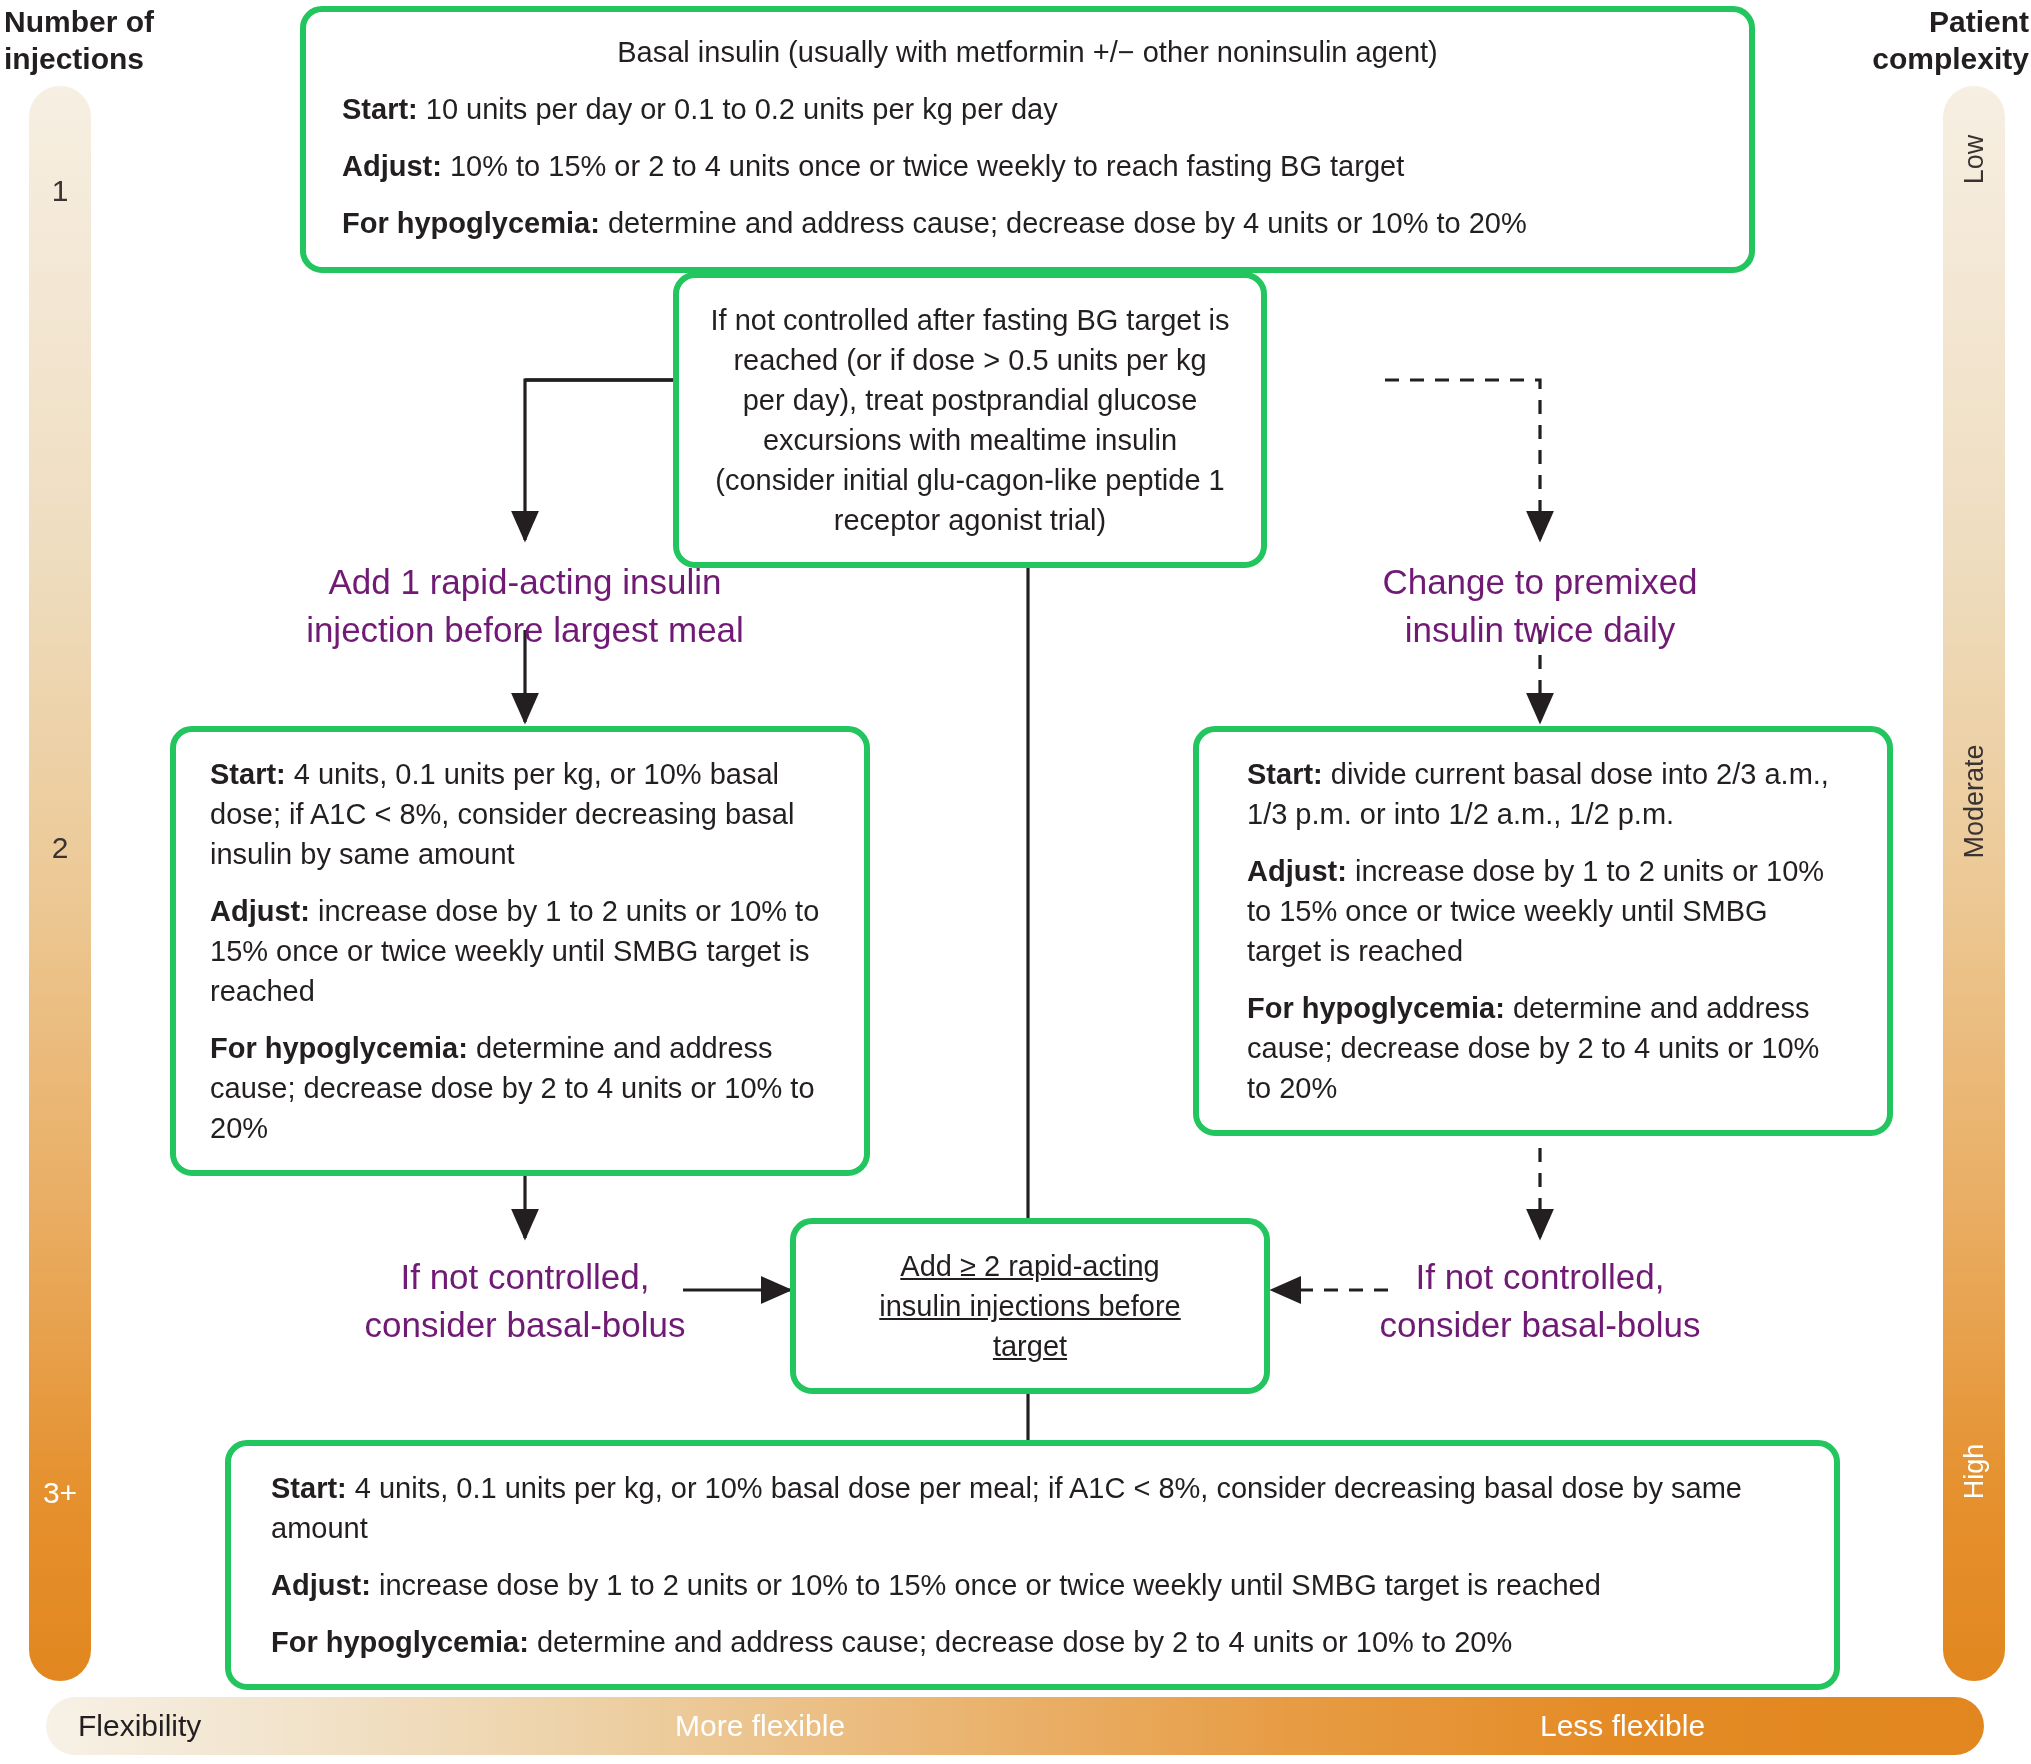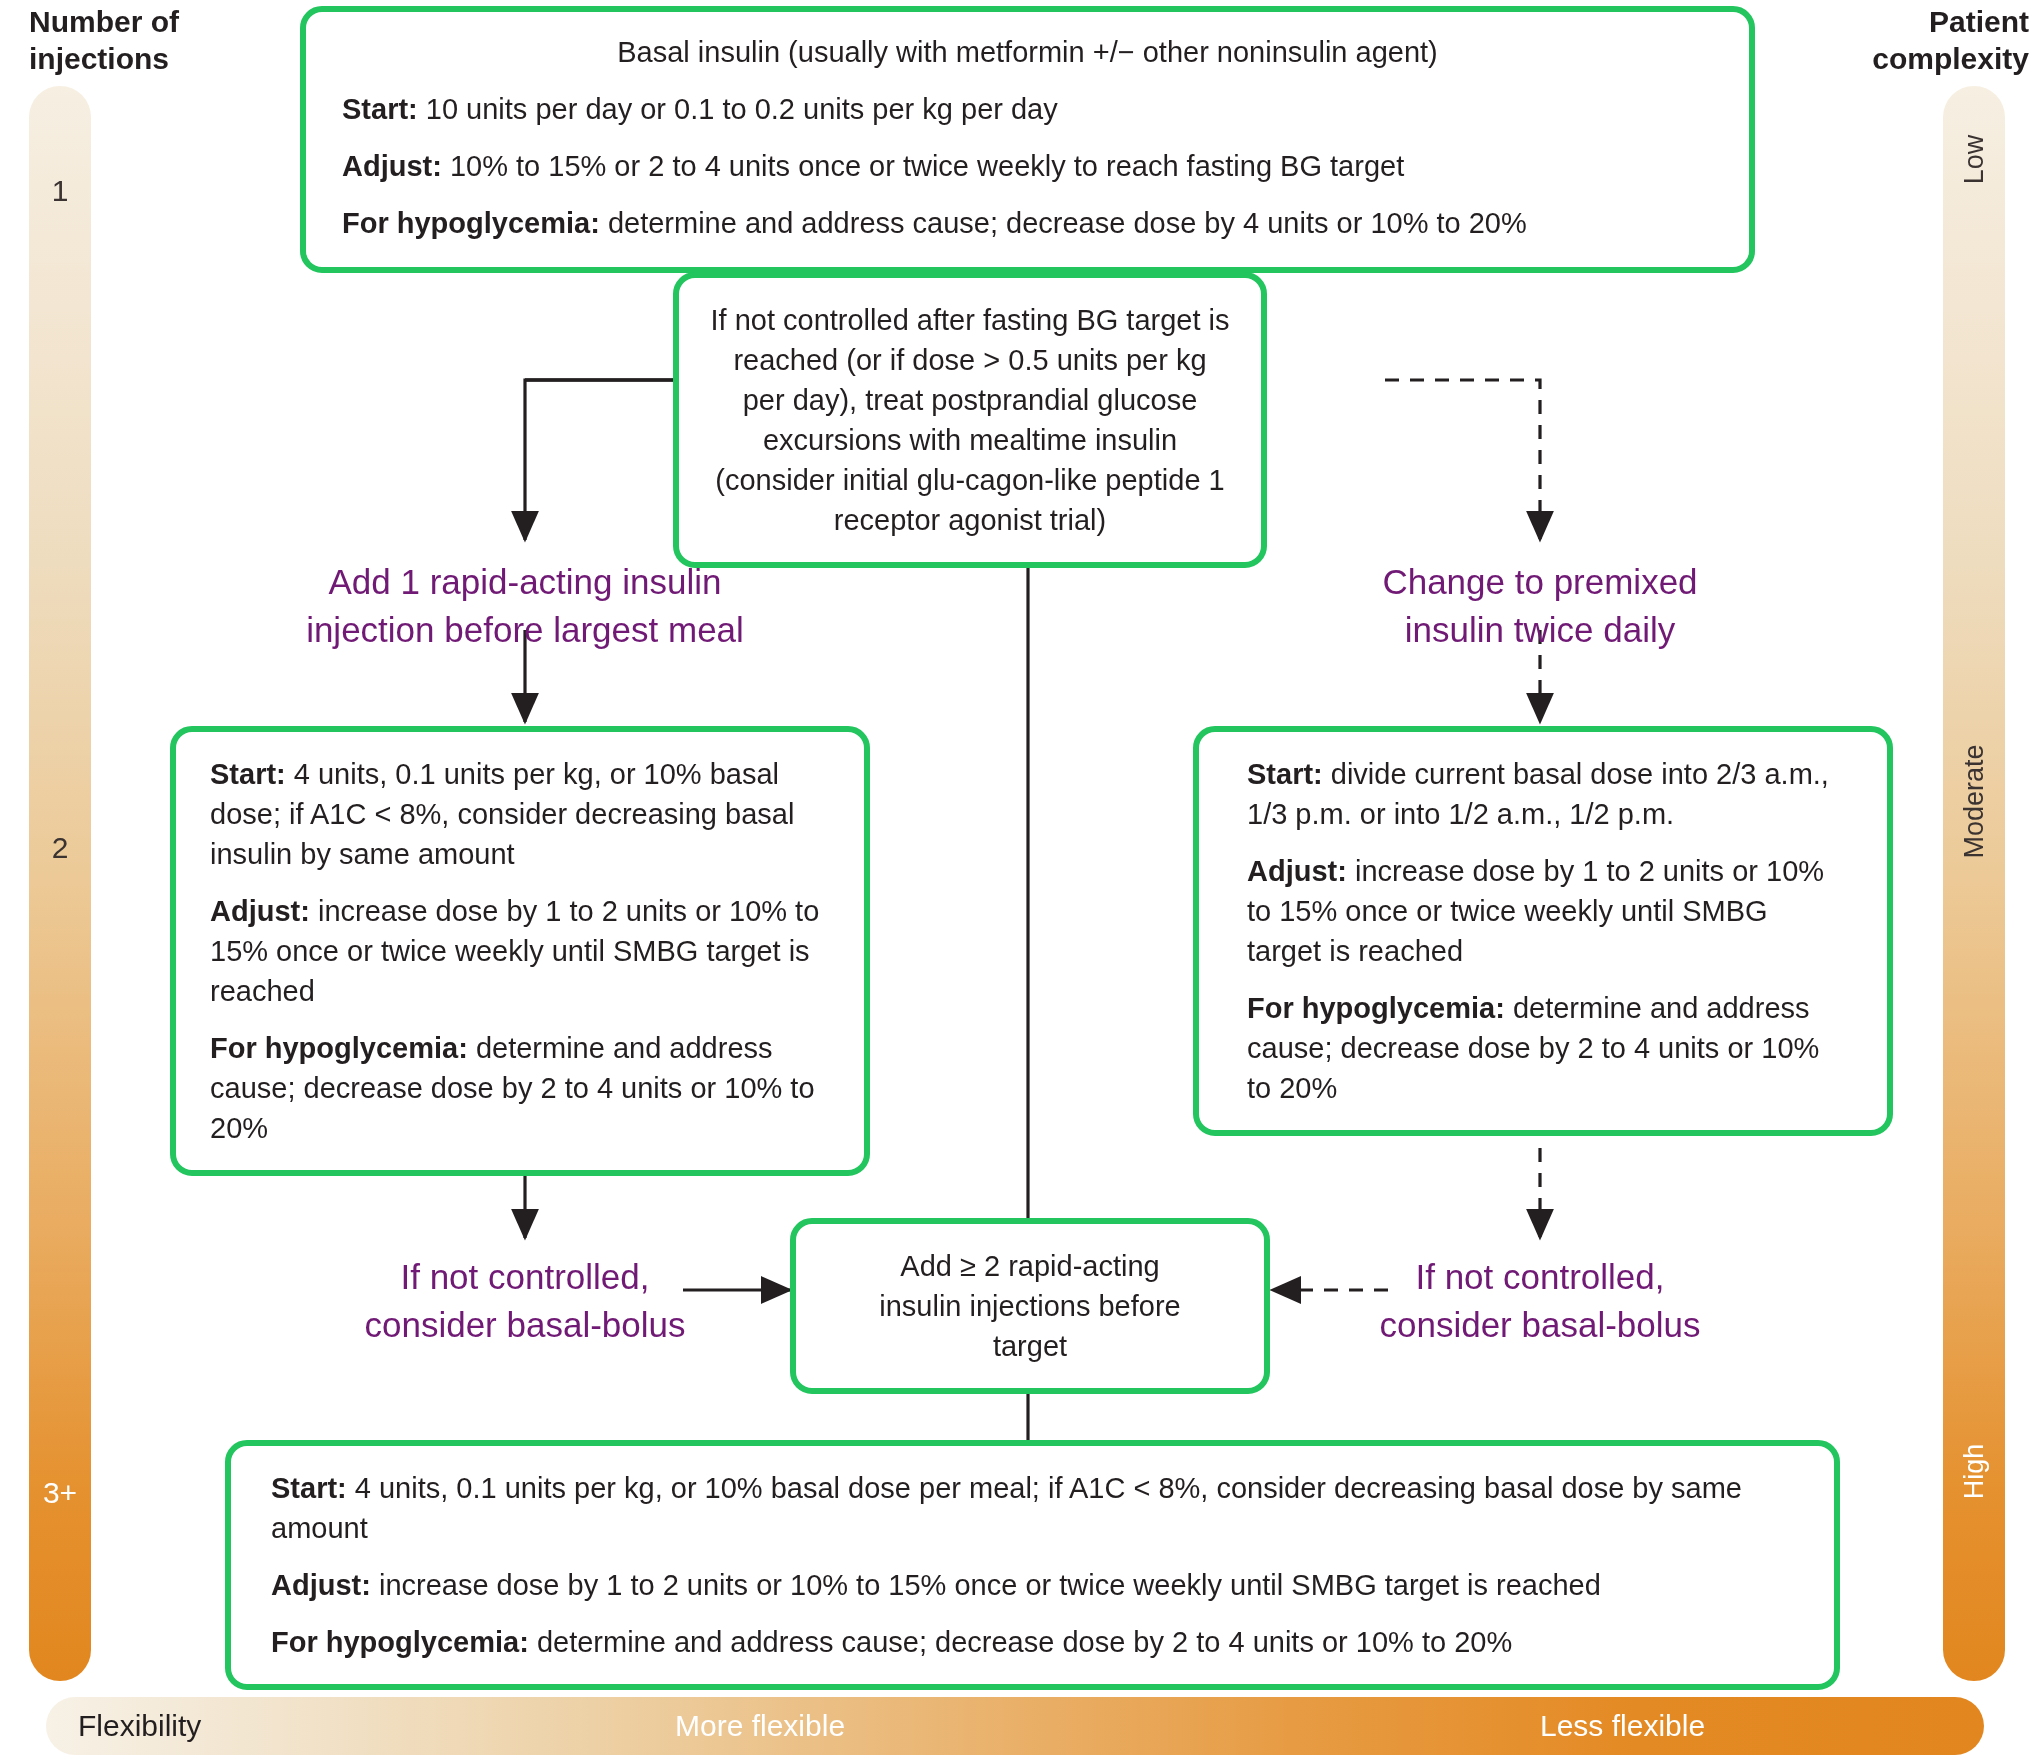--- a/index.html
+++ b/index.html
@@ -16,21 +16,20 @@
     background:#fff;
   }
 
   
   .axis-title{
     position:absolute;
     font-weight:bold;
     font-size:30px;
     line-height:1.22;
     color:#231f20;
-    margin-left:25px;
   }
   #left-axis-title{ left:4px; top:4px; width:190px; text-align:left; }
   #right-axis-title{ right:2px; top:4px; width:225px; text-align:right; }
 
   
   .vbar{
     position:absolute;
     width:62px;
     border-radius:31px;
     background:linear-gradient(to bottom,#f6efe2 0%,#f3e6d2 14%,#eedcbe 30%,#ecc996 50%,#e9ab5f 72%,#e5912f 88%,#e2871f 100%);
@@ -204,21 +203,21 @@
   <div class="caption" style="left:245px; top:1253px; width:560px;">
     <div>If not controlled,</div>
     <div>consider basal-bolus</div>
   </div>
 
   <div class="caption" style="left:1260px; top:1253px; width:560px;">
     <div>If not controlled,</div>
     <div>consider basal-bolus</div>
   </div>
 
-  <div class="box centered" id="box-addtwo" style="left:790px; top:1218px; width:480px; padding:22px 26px;">
+  <div class="box centered" id="box-addtwo" style="left:790px; top:1218px; width:480px; padding:22px 26px;text-decoration:underline;">
     <div>Add ≥ 2 rapid-acting</div>
     <div>insulin injections before</div>
     <div>target</div>
   </div>
 
   <div class="box" id="box-bottom" style="left:225px; top:1440px; width:1615px; padding:22px 40px;">
     <p><b>Start:</b><span> 4 units, 0.1 units per kg, or 10% basal dose per meal; if A1C &lt; 8%, consider decreasing basal dose by same amount</span></p>
     <p><b>Adjust:</b><span> increase dose by 1 to 2 units or 10% to 15% once or twice weekly until SMBG target is reached</span></p>
     <p><b>For hypoglycemia:</b><span> determine and address cause; decrease dose by 2 to 4 units or 10% to 20%</span></p>
   </div>

